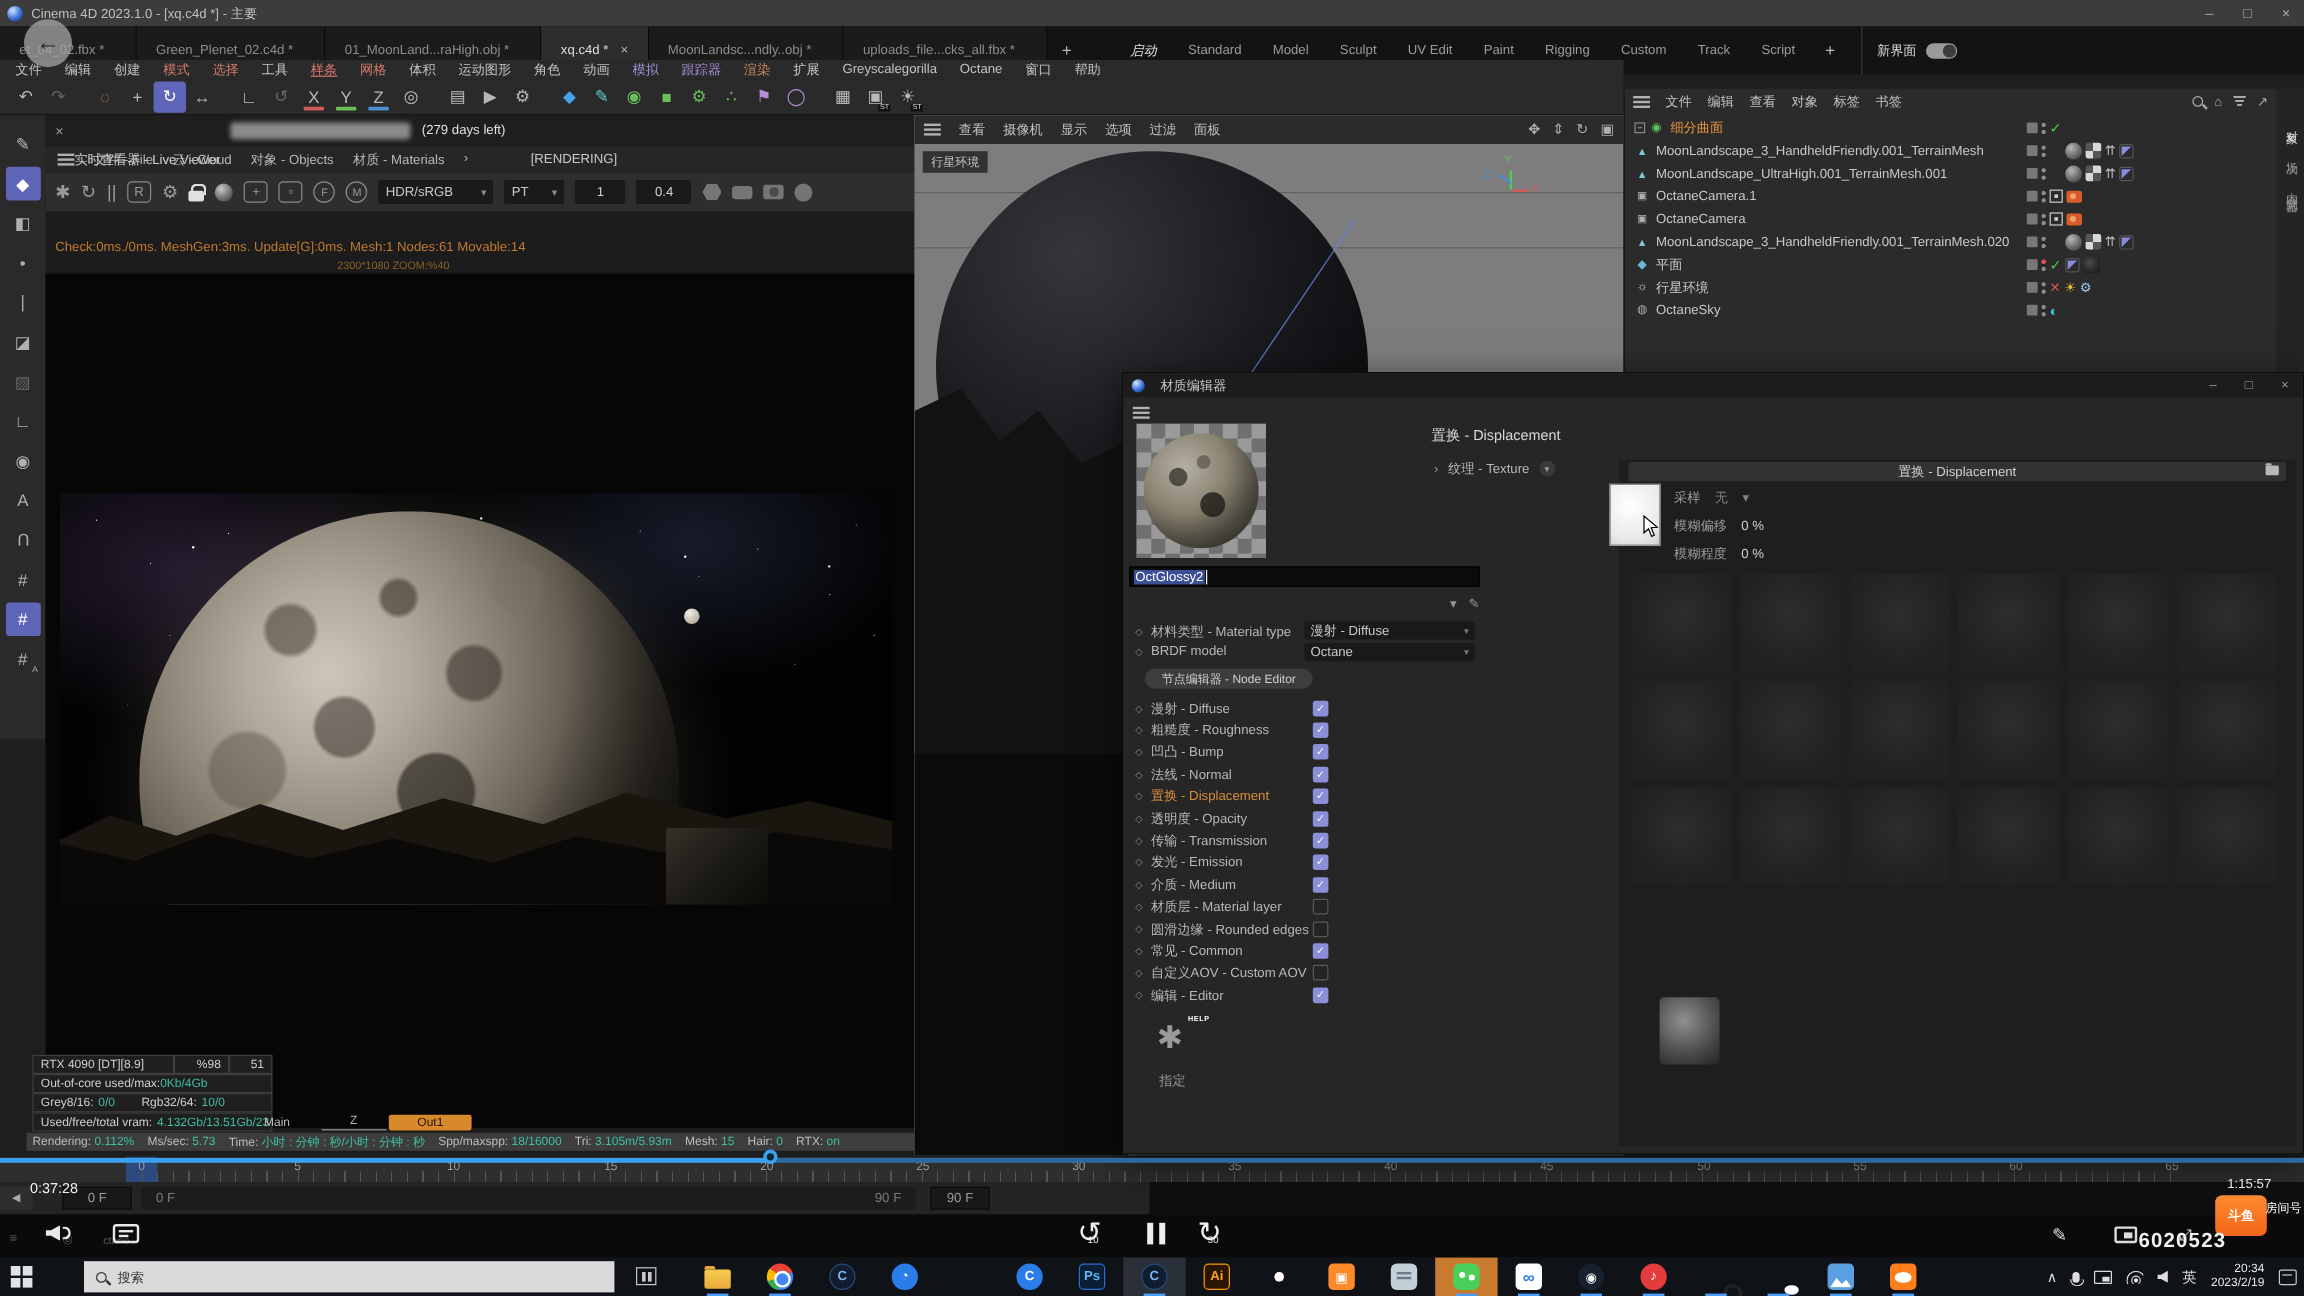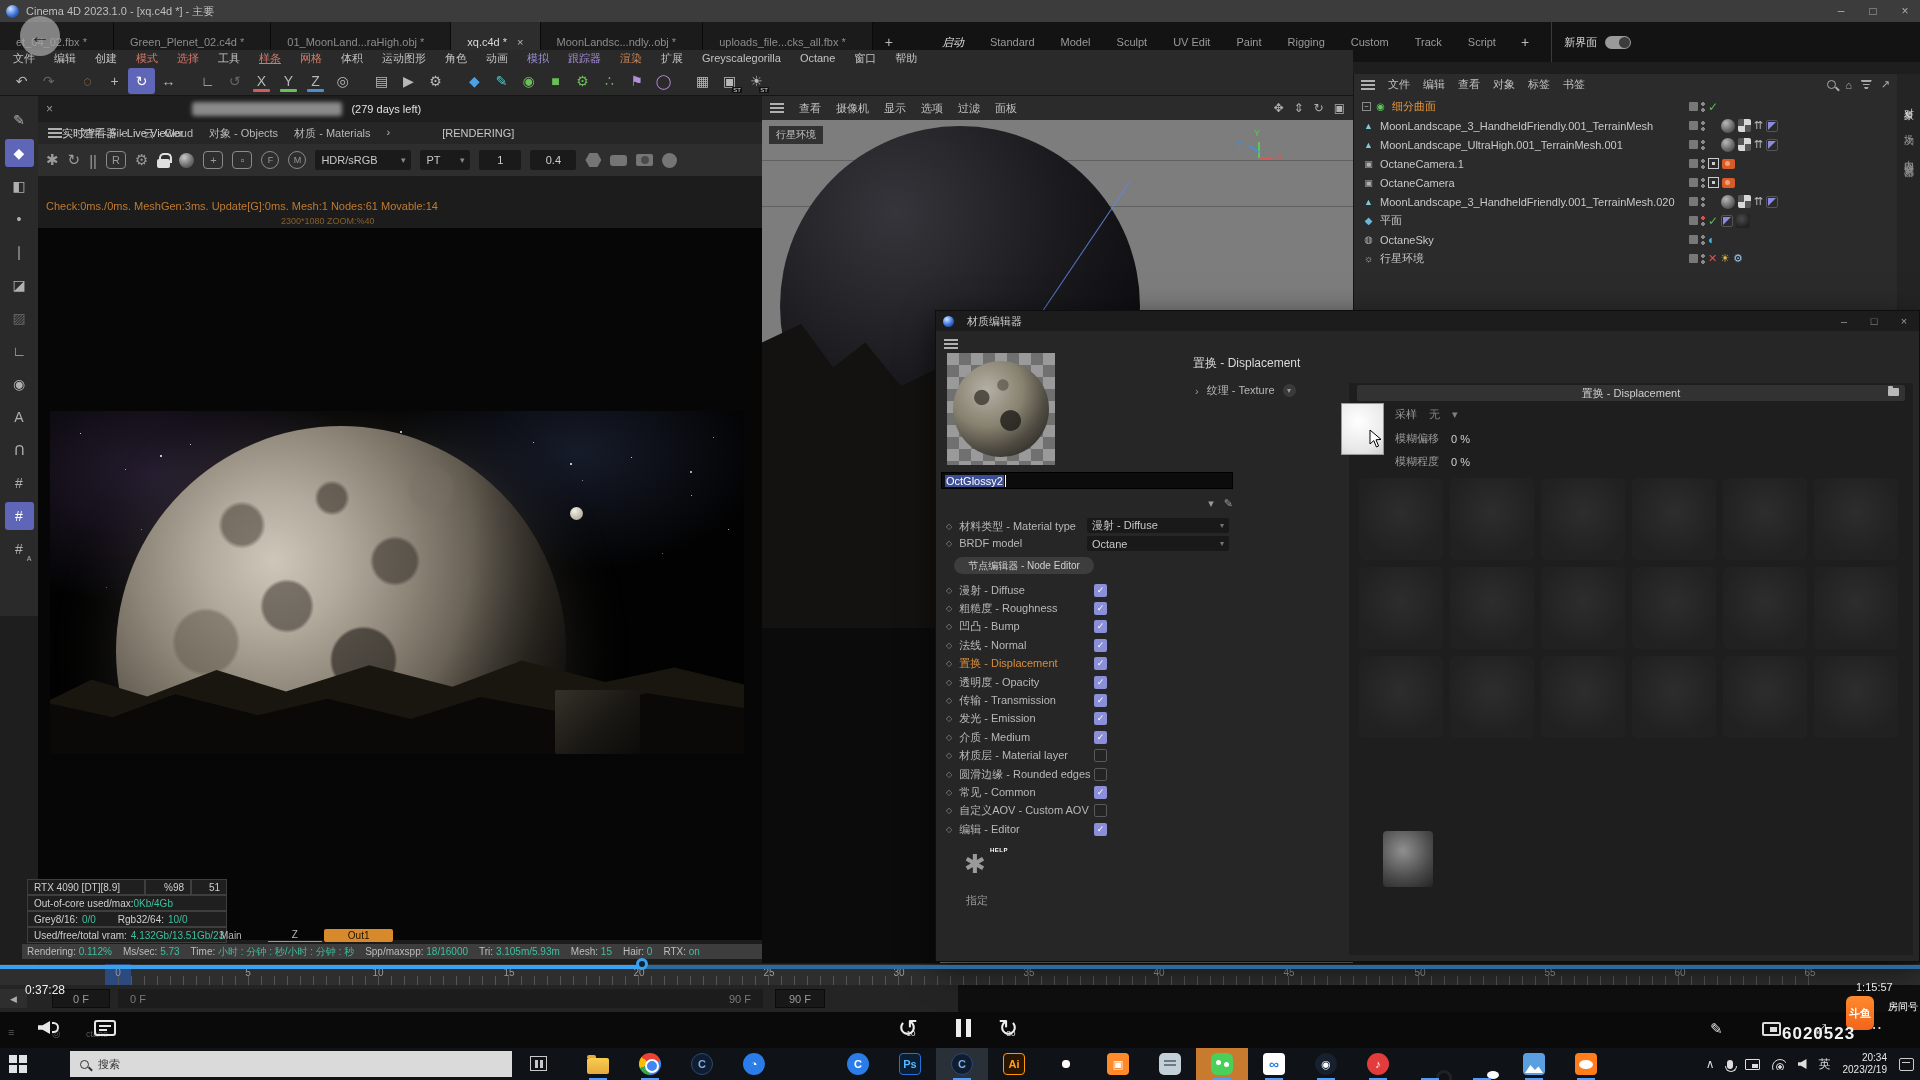--- a/index.html
+++ b/index.html
@@ -370,21 +370,21 @@
   .pb-skip .arc { font-size:24px; line-height:24px; }
   .pb-skip .num { position:absolute; left:50%; top:13px; transform:translateX(-50%); font-size:8px; }
   .pb-pause { position:absolute; display:flex; gap:5px; }
   .pb-pause i { width:5px; height:18px; background:#eee; }
   .pb-r { position:absolute; color:#ddd; }
   .pb-tv { position:absolute; width:19px; height:14px; border:2px solid #ddd; border-radius:2px; }
   .pb-tv::after { content:""; position:absolute; right:2px; bottom:2px; width:7px; height:5px; background:#ddd; }
   .pb-fs { position:absolute; color:#ddd; font-size:13px; transform:rotate(0deg); }
 
   
-  #wm-logo { position:absolute; left:1846px; top:996px; width:28px; height:34px; border-radius:6px;
+  #wm-logo { position:absolute; left:1846px; top:996px; width:43px; height:34px; border-radius:6px;
              background:linear-gradient(#ff8a2e,#f2651a); z-index:21; display:flex; align-items:center;
              justify-content:center; color:#fff; font-weight:bold; font-size:11px;text-align:center; }
   #wm-label { position:absolute; left:1888px; top:1000px; color:#fff; font-size:10px; z-index:21; }
   #wm-room { position:absolute; left:1782px; top:1024px; color:#f2f2f2; font-weight:bold; font-size:17px;
              letter-spacing:1px; z-index:21; }
 
   
   #taskbar { position:absolute; left:0; top:1048px; width:1920px; height:32px; background:#0f1216; z-index:30;
              }
   .tb-start { position:absolute; left:9px; top:7px; width:18px; height:18px; display:grid;
@@ -1045,38 +1045,38 @@
           <span class="om-tags">
             <span class="tag t-layer"></span>
             <span class="tag t-reddot"></span>
             <span class="tag t-check"></span>
             <span class="tag t-corner"></span>
             <span class="tag t-darkthumb"></span>
           </span>
         </div>
         <div class="om-row">
 
-          <span class="om-ico sky"></span>
-          <span class="lbl">OctaneSky</span>
-          <span class="om-tags">
-            <span class="tag t-layer"></span>
-            <span class="tag t-dots"></span>
-            <span class="tag t-phase"></span>
-          </span>
-        </div>
-        <div class="om-row">
-
           <span class="om-ico env"></span>
           <span class="lbl">行星环境</span>
           <span class="om-tags">
             <span class="tag t-layer"></span>
             <span class="tag t-dots"></span>
             <span class="tag t-x"></span>
             <span class="tag t-sun"></span>
             <span class="tag t-gear"></span>
+          </span>
+        </div>
+        <div class="om-row">
+
+          <span class="om-ico sky"></span>
+          <span class="lbl">OctaneSky</span>
+          <span class="om-tags">
+            <span class="tag t-layer"></span>
+            <span class="tag t-dots"></span>
+            <span class="tag t-phase"></span>
           </span>
         </div>
       </div>
     <div id="om-sidetabs">
 
     <span class="om-vtab active">对象</span>
         <span class="om-vtab">场次</span>
         <span class="om-vtab">内容浏览器</span>
       </div>
   </div>

